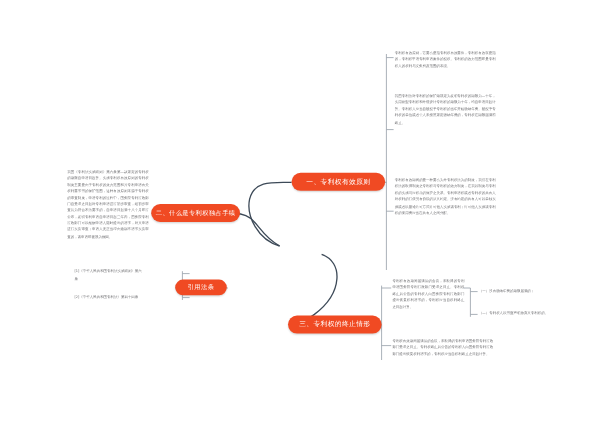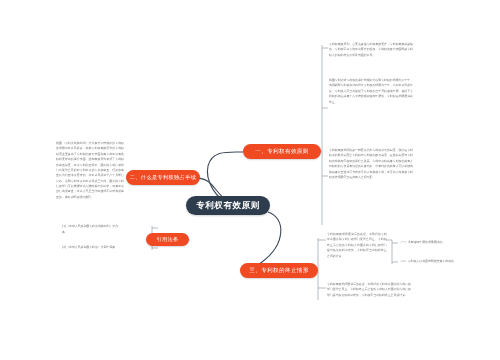--- a/index.html
+++ b/index.html
@@ -98,21 +98,20 @@
 
     <path d="M134,178 L126,178" fill="none" stroke="#9aa2ab" stroke-width="0.7"></path>
 
     <path d="M146,240 L152,240" fill="none" stroke="#9aa2ab" stroke-width="0.7"></path>
     <path d="M152,226 L152,250" fill="none" stroke="#9aa2ab" stroke-width="0.7"></path>
     <path d="M152,228 L158,228" fill="none" stroke="#9aa2ab" stroke-width="0.7"></path>
     <path d="M152,248 L158,248" fill="none" stroke="#9aa2ab" stroke-width="0.7"></path>
     <path d="M179,240 L190,240" fill="none" stroke="#9aa2ab" stroke-width="0.7"></path>
   </svg>
 
-  <div class="center-node" style="left:186px;top:196px;width:84px;height:19px;">专利权有效原则</div>
 
   <div class="branch-node" style="left:243px;top:144px;width:68px;height:15px;">一、专利权有效原则</div>
 
   <div class="branch-node small" style="left:126px;top:170px;width:64px;height:15px;">二、什么是专利权独占手续</div>
 
   <div class="branch-node" style="left:240px;top:263px;width:68px;height:15px;">三、专利权的终止情形</div>
 
   <div class="branch-node small" style="left:146px;top:233px;width:33px;height:13px;">引用法条</div>
 
   <div class="tblock" style="left:329px;top:42px;width:84px;">专利权有效原则，它要么是指专利权有效要件，专利权有效就是指的，专利权甲请专利申请案件的授权。专利权的效力范围即是专利权人的权利与义务所及范围的表现。</div>

